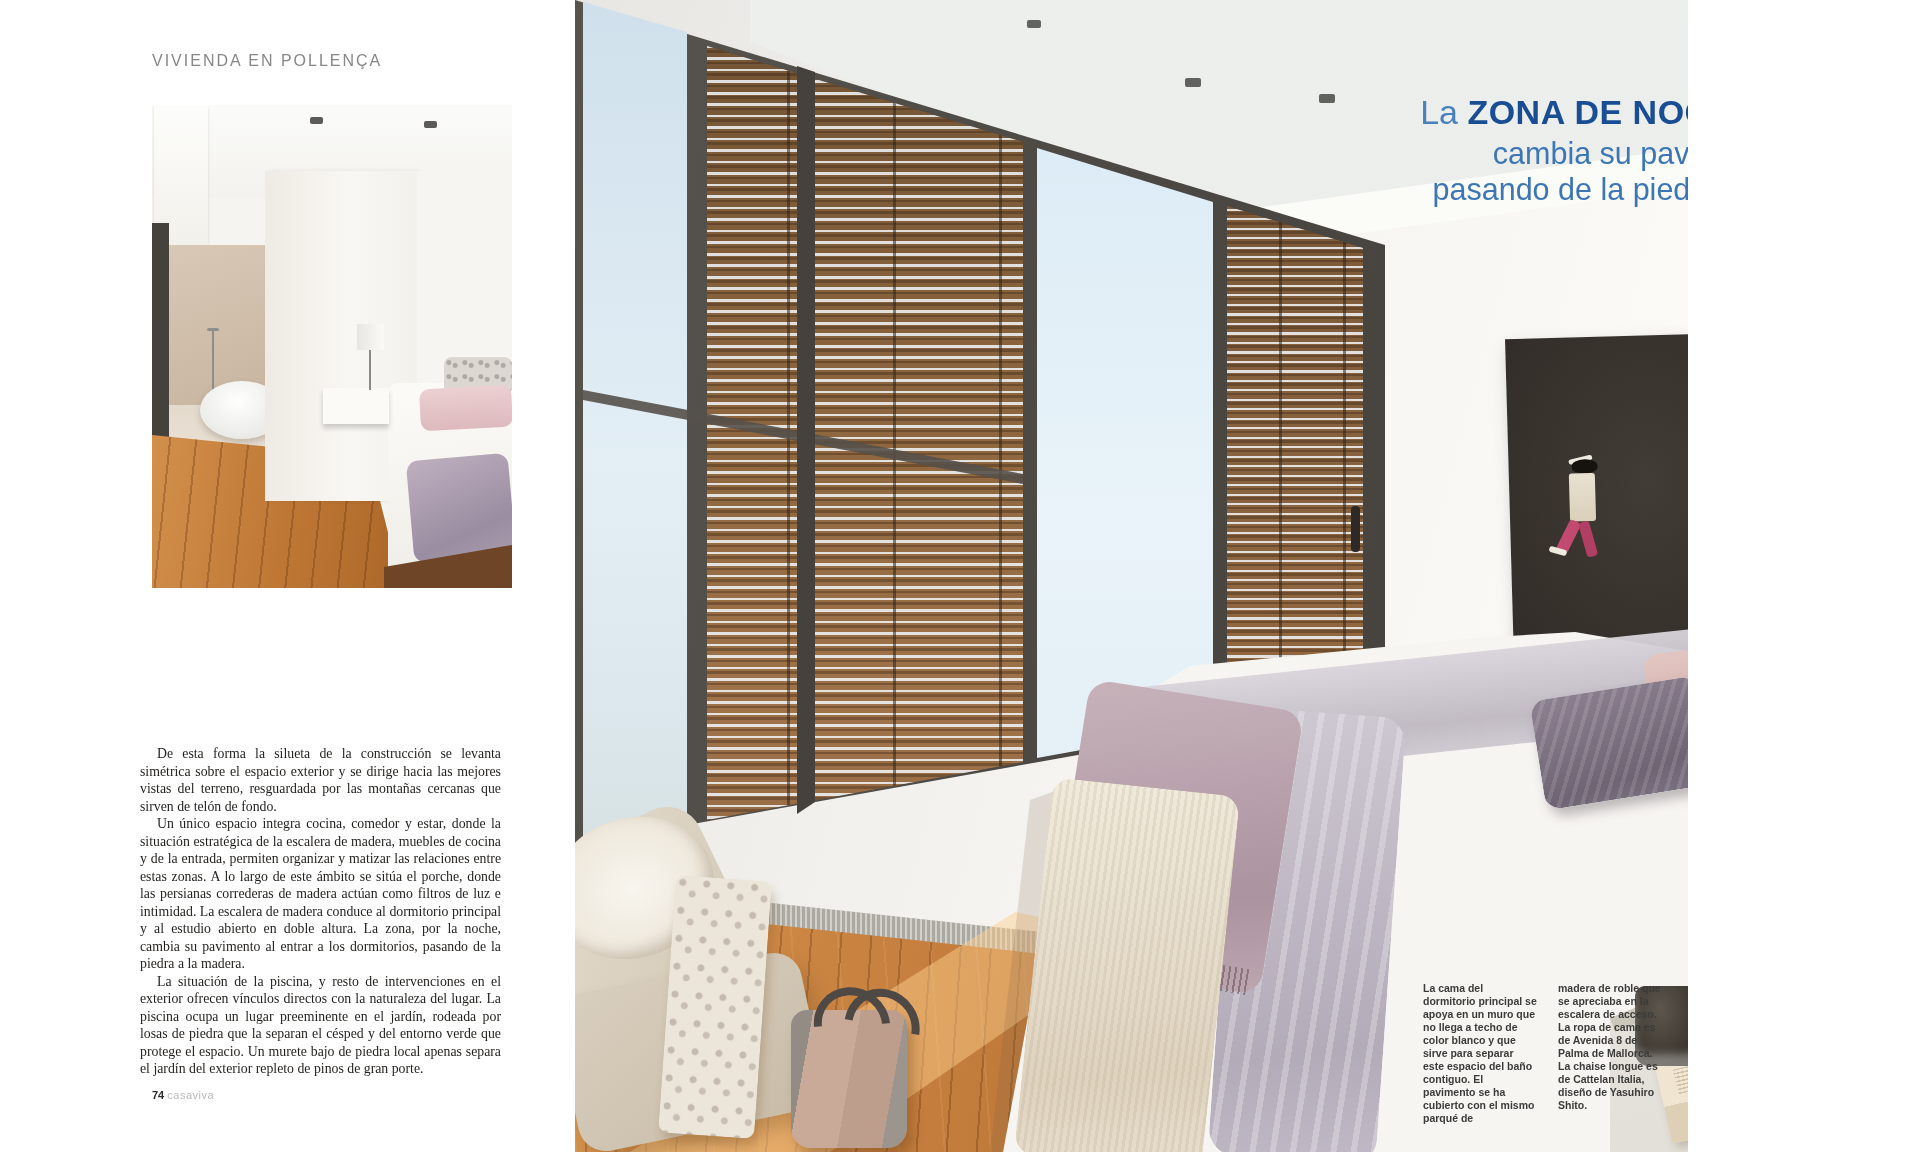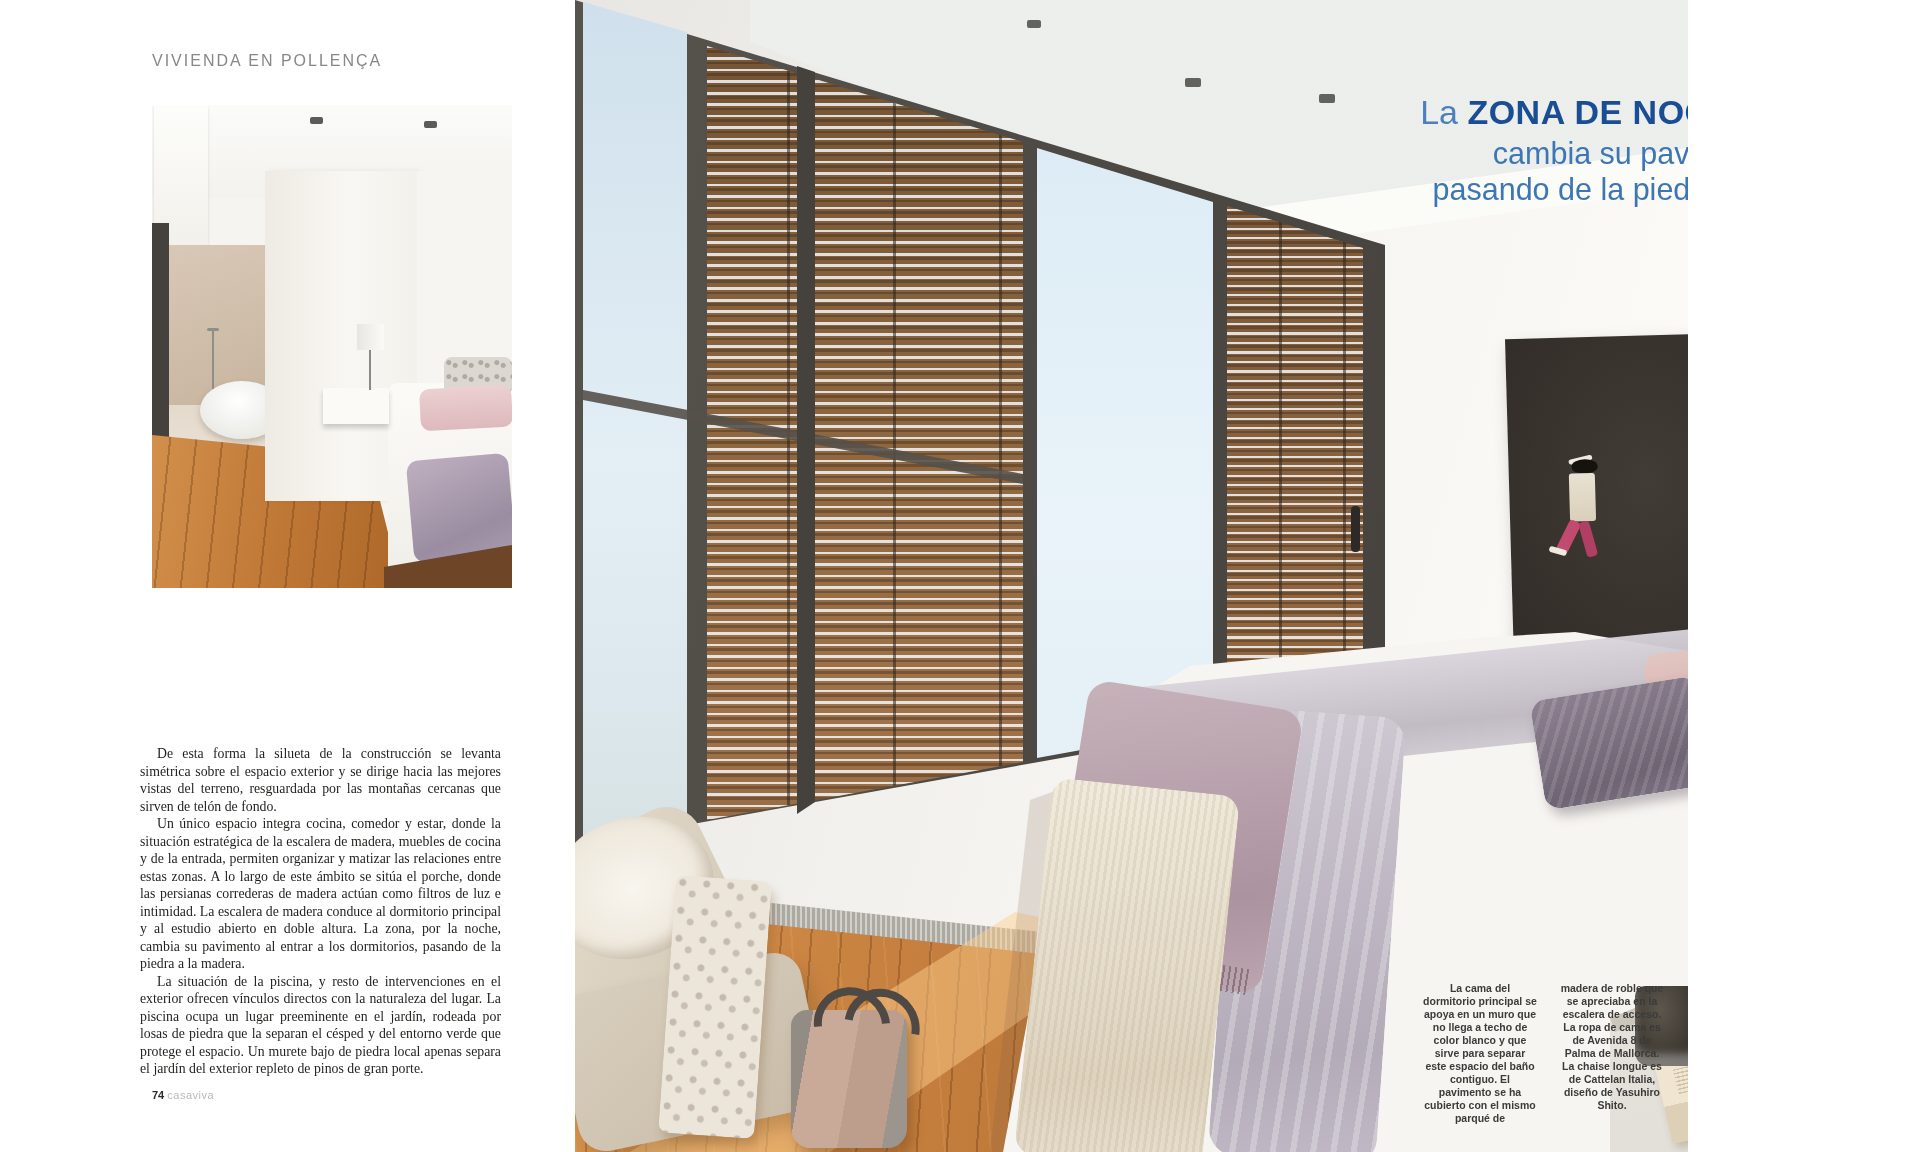--- a/index.html
+++ b/index.html
@@ -162,21 +162,21 @@
   .woodbox:after{content:"";position:absolute;left:10%;top:14%;width:55%;height:30%;
      background:repeating-linear-gradient(0deg,rgba(150,130,100,.35) 0 1.5px,rgba(0,0,0,0) 1.5px 4px);}
   .candle{left:1060px;top:986px;width:64px;height:80px;border-radius:10px 10px 14px 14px;
      background:radial-gradient(ellipse at 40% 30%,#5c564d,#37322b 75%);box-shadow:inset 0 -12px 8px rgba(255,255,255,.35);}
   .vase{left:1142px;top:962px;width:62px;height:112px;clip-path:polygon(6% 0,94% 0,78% 100%,22% 100%);
      background:linear-gradient(90deg,rgba(205,216,219,.8),rgba(240,246,247,.65) 50%,rgba(195,206,210,.8));}
   .stem{position:absolute;width:3px;background:#7f9456;border-radius:2px;}
   .flower{position:absolute;border-radius:50%;}
 
   
-  .caption{top:982px;width:114px;color:#3b3b39;font-size:10.5px;font-weight:bold;line-height:13px;text-align:center;}
+  .caption{top:982px;width:114px;color:#3b3b39;font-size:10.5px;font-weight:bold;line-height:13px;}
   .cap1{left:848px;}
   .cap2{left:983px;width:108px;}
   .headline{left:822px;top:94px;width:384px;line-height:1.08;}
   .hl1{font-size:34px;text-align:center;}
   .hl-lead{font-weight:normal;}
   .hl-emph{font-weight:bold;letter-spacing:.5px;}
   .hl2{font-size:30.5px;text-align:right;margin-top:6px;}
   .hl3{font-size:30.5px;text-align:center;margin-top:3px;transform:translateX(-14px);}
   .hl4{font-size:30.5px;text-align:center;margin-top:3px;}
 </style>

